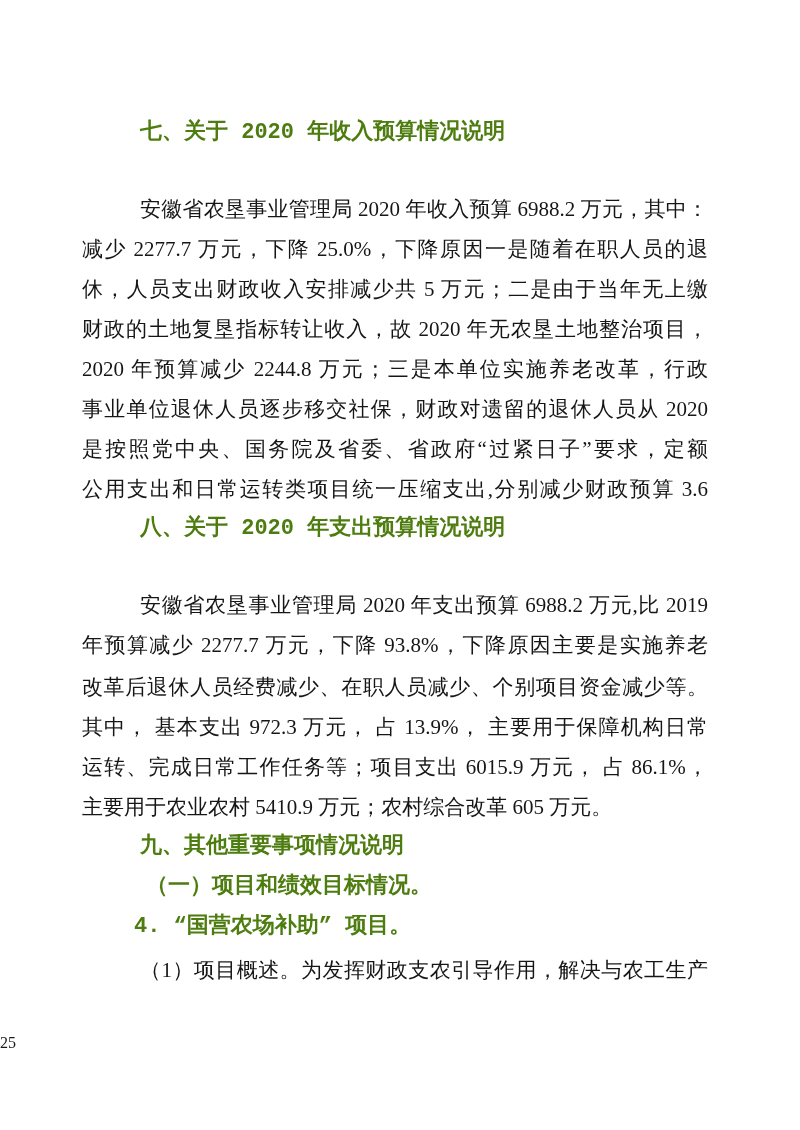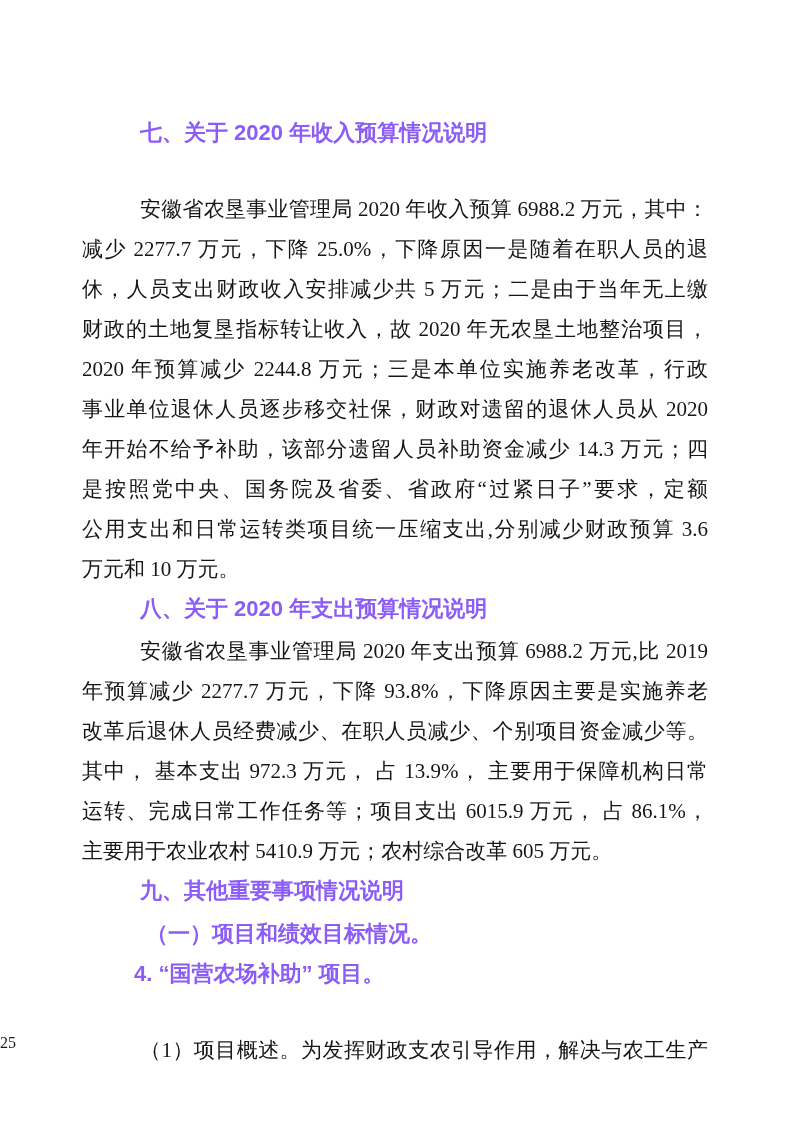--- a/index.html
+++ b/index.html
@@ -40,24 +40,24 @@
   .jst {
     text-align-last: justify;
     -moz-text-align-last: justify;
   }
   .first {
     text-indent: 58px;
     margin-top: 36px;
   }
   
   .h1, .h2, .h3 {
-    font-family: Liberation Sans, sans-serif;
+    font-family: Liberation Mono, monospace;
     font-weight: bold;
     font-size: 22px;
-    color: #8b5cf6;
+    color: #4d7c0f;
     text-align: left;
   }
   .h1 { text-indent: 58px; }
   .h2 { text-indent: 64px; }
   .h3 { text-indent: 52px; }
   
   .doc-body > div:nth-child(13) { margin-top: 2px; }
   .doc-body > div:nth-child(20) { margin-top: 3px; }
   .page-number {
     position: absolute;
@@ -76,24 +76,22 @@
 <div class="page" style="background: rgb(255, 255, 255); color: rgb(22, 22, 22);">
   <div class="doc-body">
 
   <div class="line h1">七、关于 2020 年收入预算情况说明</div>
       <div class="line body-line jst first">安徽省农垦事业管理局 2020 年收入预算 6988.2 万元，其中：</div>
       <div class="line body-line jst">减少 2277.7 万元，下降 25.0%，下降原因一是随着在职人员的退</div>
       <div class="line body-line jst">休，人员支出财政收入安排减少共 5 万元；二是由于当年无上缴</div>
       <div class="line body-line jst">财政的土地复垦指标转让收入，故 2020 年无农垦土地整治项目，</div>
       <div class="line body-line jst">2020 年预算减少 2244.8 万元；三是本单位实施养老改革，行政</div>
       <div class="line body-line jst">事业单位退休人员逐步移交社保，财政对遗留的退休人员从 2020</div>
-      <div class="line body-line jst">年开始不给予补助，该部分遗留人员补助资金减少 14.3 万元；四</div>
       <div class="line body-line jst">是按照党中央、国务院及省委、省政府“过紧日子”要求，定额</div>
       <div class="line body-line jst">公用支出和日常运转类项目统一压缩支出,分别减少财政预算 3.6</div>
-      <div class="line body-line">万元和 10 万元。</div>
       <div class="line h1">八、关于 2020 年支出预算情况说明</div>
       <div class="line body-line jst first">安徽省农垦事业管理局 2020 年支出预算 6988.2 万元,比 2019</div>
       <div class="line body-line jst">年预算减少 2277.7 万元，下降 93.8%，下降原因主要是实施养老</div>
       <div class="line body-line jst">改革后退休人员经费减少、在职人员减少、个别项目资金减少等。</div>
       <div class="line body-line jst">其中， 基本支出 972.3 万元， 占 13.9%， 主要用于保障机构日常</div>
       <div class="line body-line jst">运转、完成日常工作任务等；项目支出 6015.9 万元， 占 86.1%，</div>
       <div class="line body-line">主要用于农业农村 5410.9 万元；农村综合改革 605 万元。</div>
       <div class="line h1">九、其他重要事项情况说明</div>
       <div class="line h2">（一）项目和绩效目标情况。</div>
       <div class="line h3">4. “国营农场补助” 项目。</div>

